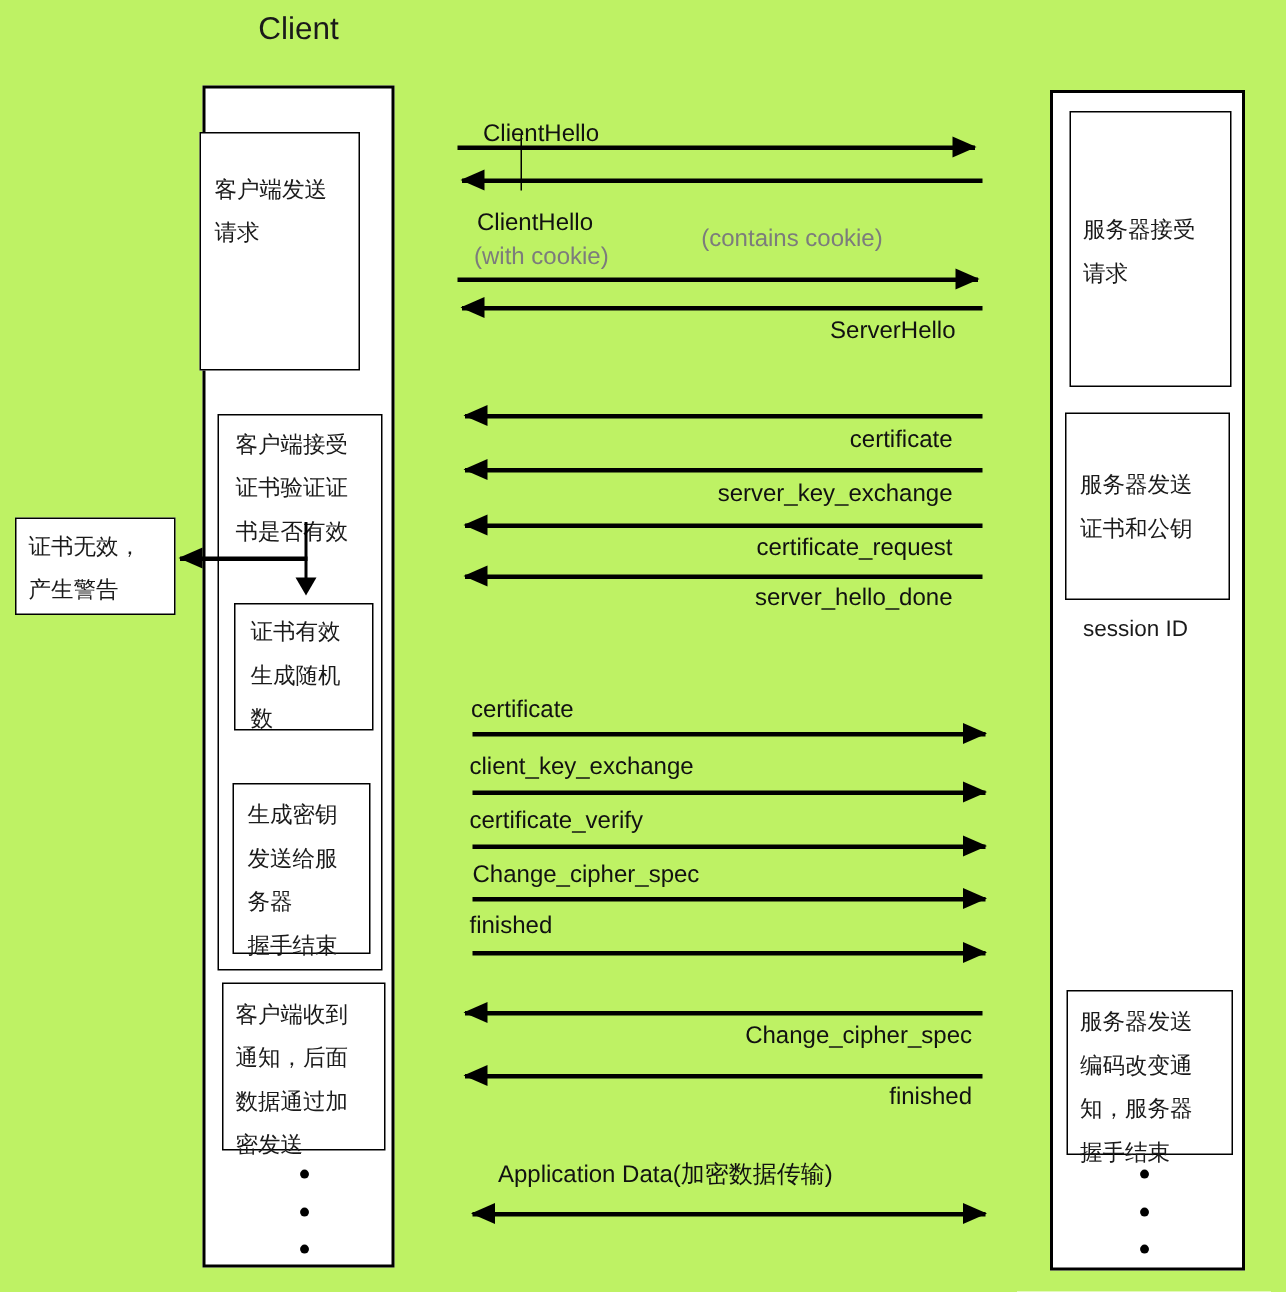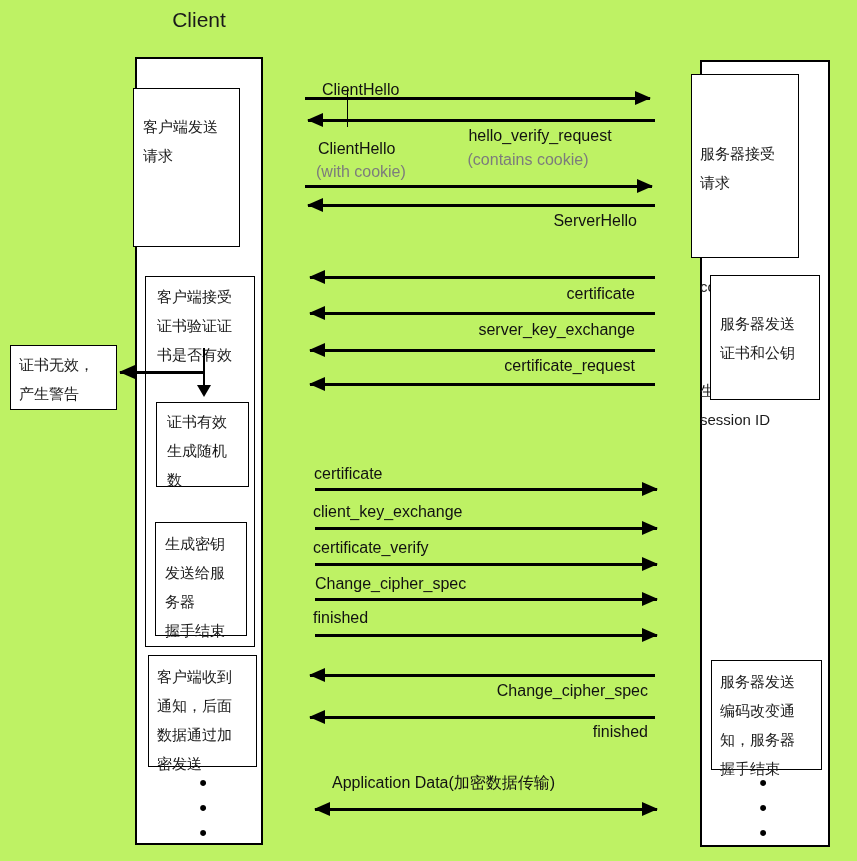--- a/index.html
+++ b/index.html
@@ -76,21 +76,21 @@
     <span>•</span>
     <span>•</span>
     <span>•</span>
   </div>
 
   <div class="box cjk" style="left:10px; top:345px; width:107px; height:65px; padding:4px 0 0 8px;">证书无效，
 产生警告</div>
 
   <div class="box thick" style="left:700px; top:60px; width:130px; height:787px;"></div>
 
-  <div class="box cjk" style="left:691px; top:74px; width:108px; height:184px; padding:6px 0 13px 8px;">
+  <div class="box cjk" style="left:713px; top:74px; width:108px; height:184px; padding:6px 0 13px 8px;">
     <p>服务器接受
 请求</p>
     <p>cookie 验证</p>
     <p>生成随机的
 session ID</p>
   </div>
 
   <div class="box cjk" style="left:710px; top:275px; width:110px; height:125px; padding:33px 0 0 9px;">服务器发送
 证书和公钥</div>
 
@@ -113,21 +113,20 @@
   <div class="vline" style="left:347px; top:89px; width:1px; height:38px;"></div>
 
   <div class="label" style="left:322px; top:81px;">ClientHello</div>
   <div class="arrow" style="left:305px; top:97px; width:345px;">
       <span class="hd r"></span>
     </div>
 
   <div class="arrow" style="left:308px; top:119px; width:347px;">
       <span class="hd l"></span>
     </div>
-  <div class="label ctr" style="left:430px; top:127px; width:220px;">hello_verify_request</div>
   <div class="label ctr gray" style="left:428px; top:151px; width:200px;">(contains cookie)</div>
 
   <div class="label" style="left:318px; top:140px;">ClientHello</div>
   <div class="label gray" style="left:316px; top:163px;">(with cookie)</div>
   <div class="arrow" style="left:305px; top:185px; width:347px;">
       <span class="hd r"></span>
     </div>
 
   <div class="arrow" style="left:308px; top:204px; width:347px;">
       <span class="hd l"></span>
@@ -145,20 +144,21 @@
   <div class="label rt" style="left:450px; top:321px; width:185px;">server_key_exchange</div>
 
   <div class="arrow" style="left:310px; top:349px; width:345px;">
       <span class="hd l"></span>
     </div>
   <div class="label rt" style="left:450px; top:357px; width:185px;">certificate_request</div>
 
   <div class="arrow" style="left:310px; top:383px; width:345px;">
       <span class="hd l"></span>
     </div>
+  <div class="label rt" style="left:450px; top:390px; width:185px;">server_hello_done</div>
 
   <div class="label" style="left:314px; top:465px;">certificate</div>
   <div class="arrow" style="left:315px; top:488px; width:342px;">
       <span class="hd r"></span>
     </div>
 
   <div class="label" style="left:313px; top:503px;">client_key_exchange</div>
   <div class="arrow" style="left:315px; top:527px; width:342px;">
       <span class="hd r"></span>
     </div>

